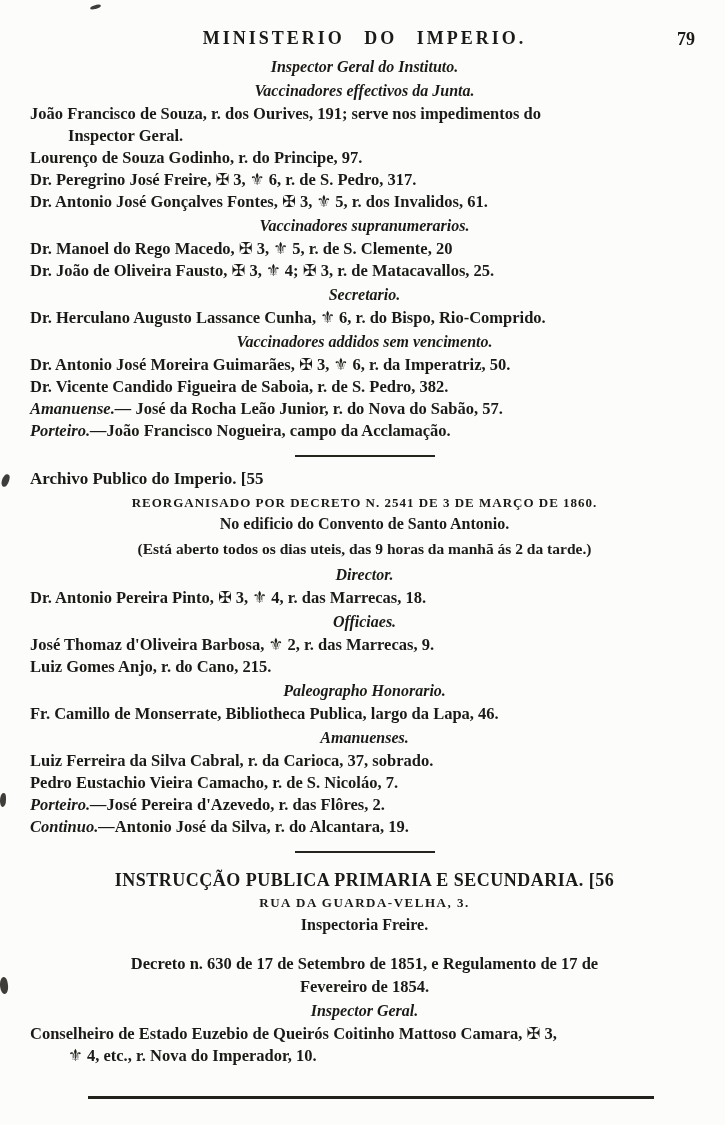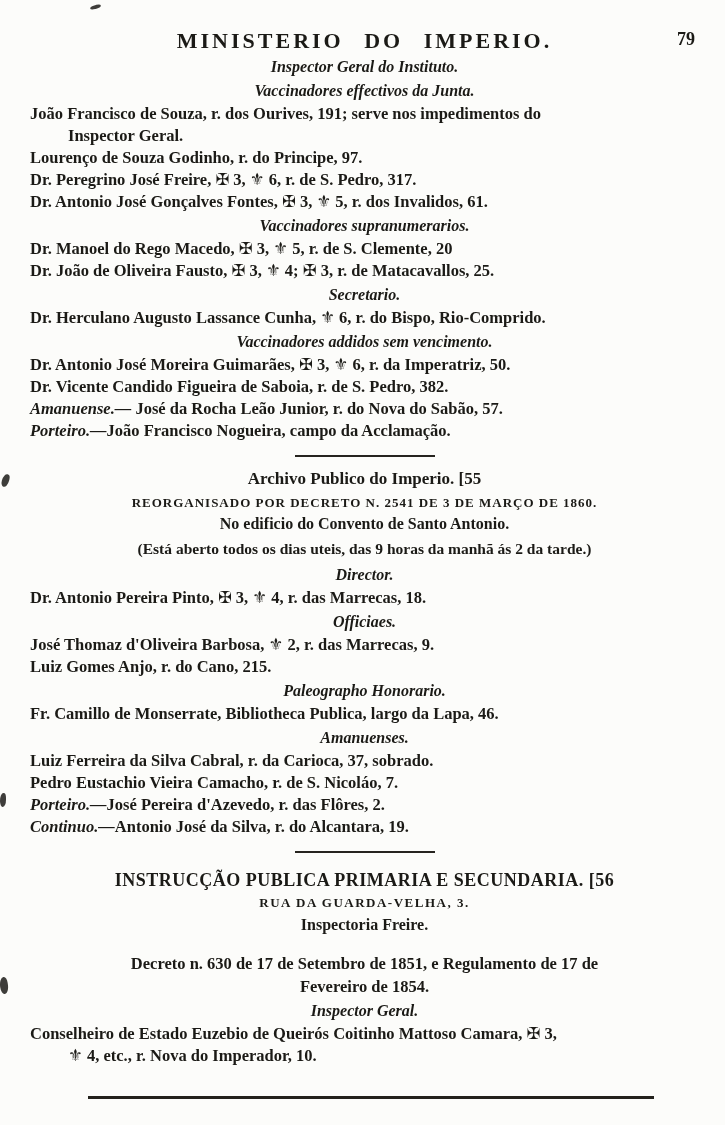--- a/index.html
+++ b/index.html
@@ -8,38 +8,38 @@
     width:725px; height:1125px;
     margin:0 auto;
     background:#fcfcfa;
     font-family:"Liberation Serif","DejaVu Serif","DejaVu Sans",serif;
     color:#1b1a16;
     overflow:hidden;
   }
   .content { padding:14px 26px 0 30px; }
 
   .running-head { position:relative; text-align:center; margin-top:14px; height:26px; }
-  .head-title { font-weight:bold; font-size:22px; letter-spacing:3px; word-spacing:12px; }
+  .head-title { font-weight:bold; font-size:18px; letter-spacing:3px; word-spacing:12px; }
   .page-num { position:absolute; right:4px; top:1px; font-weight:bold; font-size:18px; }
 
   .h-italic {
     text-align:center; font-style:italic; font-weight:bold;
     font-size:16px; line-height:23px; margin:1px 0;
   }
   .entry {
     font-weight:bold; font-size:16.5px; line-height:22px;
     padding-left:38px; text-indent:-38px;
   }
   .entry .lead { font-style:italic; }
   .two-line { padding-left:0; text-indent:0; }
   .two-line .l2 { padding-left:38px; }
 
   .divider { width:140px; border-top:2px solid #26241f; margin:13px auto 10px; }
 
-  .sec-title { text-align:center; font-weight:bold; font-size:17px; line-height:24px; margin:8px 0 2px; }
+  .sec-title { text-align:left; font-weight:bold; font-size:17px; line-height:24px; margin:8px 0 2px; }
   .smallcaps { text-align:center; font-weight:bold; font-size:13px; letter-spacing:1px; line-height:20px; }
   .center-line { text-align:center; font-weight:bold; font-size:16px; line-height:22px; }
   .center-paren { text-align:center; font-weight:bold; font-size:15.5px; line-height:24px; margin:2px 0; }
 
   .sec3-title { text-align:center; font-weight:bold; font-size:18px; line-height:26px; letter-spacing:0.5px; margin:14px 0 1px; }
   .sec3-sub { text-align:center; font-weight:bold; font-size:13px; letter-spacing:1.5px; line-height:18px; }
   .sec3-head { text-align:center; font-weight:bold; font-size:16px; line-height:22px; margin:2px 0; }
   .decreto { text-align:center; font-weight:bold; font-size:16.5px; line-height:23px; margin-top:16px; }
 
   .bottom-rule { position:absolute; left:88px; top:1096px; width:566px; height:3px; background:#23211c; }

